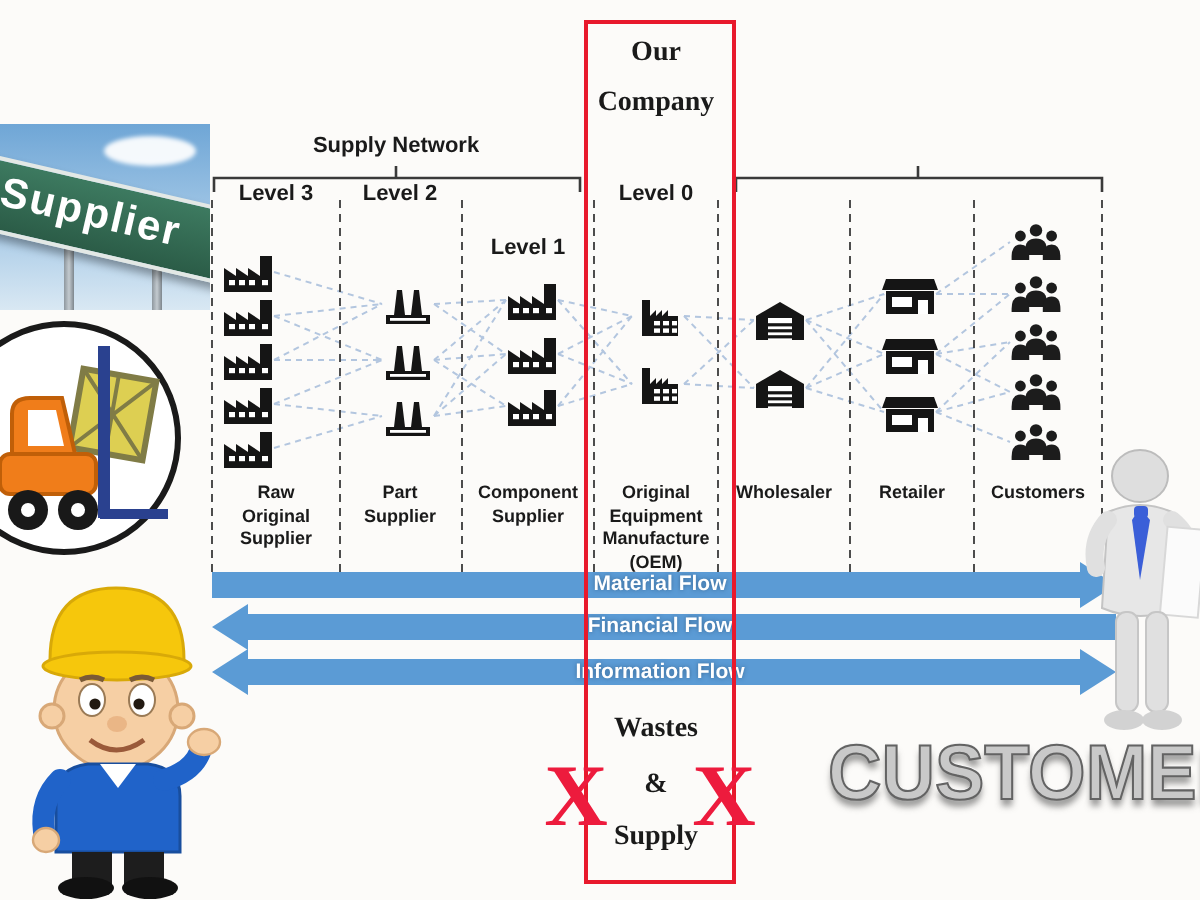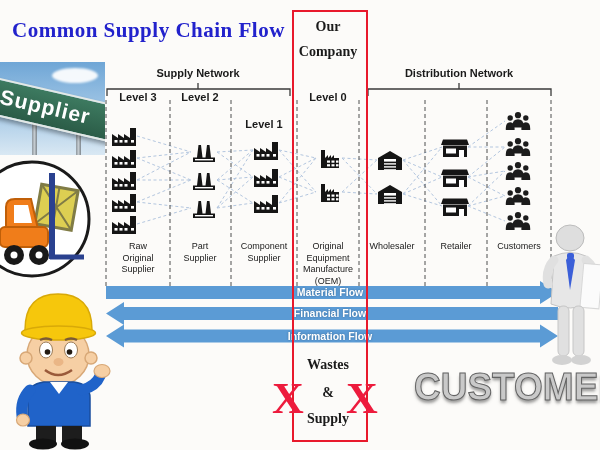--- a/index.html
+++ b/index.html
@@ -16,21 +16,21 @@
   .post{position:absolute;width:5px;background:linear-gradient(90deg,#8e979e,#c3cacf,#7d868d);}
   #sign{position:absolute;left:-16px;top:22px;width:150px;height:34px;
         background:linear-gradient(180deg,#3d7a60 0%,#2b5c47 100%);
         border:2px solid #e3e8e5;border-radius:4px;transform:rotate(13deg);
         transform-origin:40px 17px;box-shadow:2px 3px 4px rgba(0,0,0,.35);
         color:#fff;font-weight:bold;font-size:21px;line-height:32px;padding-left:14px;
         letter-spacing:1px;}
   
   .netlabel{font-weight:bold;font-size:11px;transform:translate(-50%,-50%);white-space:nowrap;z-index:3;}
   .lvl{font-weight:bold;font-size:11px;transform:translate(-50%,-50%);white-space:nowrap;z-index:3;}
-  .collabel{font-weight:normal;font-size:9px;line-height:1.3;text-align:center;width:66px;
+  .collabel{font-weight:bold;font-size:9px;line-height:1.3;text-align:center;width:66px;
             transform:translateX(-50%);z-index:3;}
   .icon{transform:translate(-50%,-50%);z-index:2;line-height:0;}
   
   #redbox{left:292px;top:10px;width:72px;height:428px;border:2px solid #e8192c;z-index:6;}
   .ocline{left:328px;font-family:"Liberation Serif",serif;font-weight:bold;font-size:14px;
           transform:translateX(-50%);z-index:7;white-space:nowrap;}
   .wline{left:328px;font-family:"Liberation Serif",serif;font-weight:bold;font-size:14px;
          transform:translateX(-50%);z-index:7;white-space:nowrap;}
   .bigx{font-family:"Liberation Serif",serif;font-weight:bold;font-size:44px;
         transform:translate(-50%,-50%);z-index:8;}
@@ -43,21 +43,20 @@
             text-shadow:0 -1px 0 #f5f5f5,0 3px 3px rgba(70,70,70,.55);
             transform:scaleY(1.05);white-space:nowrap;z-index:5;}
   svg{display:block;}
   #diagram-svg{position:absolute;left:0;top:0;z-index:1;pointer-events:none;}
 </style>
 </head>
 <body>
 
 <div class="page">
 
-  <div class="abs" id="title" style="color: rgb(34, 34, 204);">Common Supply Chain Flow</div>
 
   <div class="abs" id="photo">
     <div class="cloud" style="left:52px;top:6px;width:46px;height:15px;"></div>
     <div class="cloud" style="left:14px;top:26px;width:34px;height:11px;"></div>
     <div class="cloud" style="left:58px;top:52px;width:52px;height:17px;"></div>
     <div class="post" style="left:32px;top:44px;height:50px;"></div>
     <div class="post" style="left:76px;top:56px;height:40px;"></div>
     <div id="sign">Supplier</div>
   </div>
 
@@ -178,21 +177,20 @@
         <path d="M198,89 L198,83"></path>
         <path d="M368,96 L368,89 L551,89 L551,96"></path>
         <path d="M459,89 L459,83"></path>
       </g>
       <polygon points="106,286 540,286 540,281 558,292.5 540,304 540,299 106,299" fill="#5b9bd5"></polygon>
       <polygon points="558,307 124,307 124,302 106,313.5 124,325 124,320 558,320" fill="#5b9bd5"></polygon>
       <polygon points="124,329.5 540,329.5 540,324.5 558,336 540,347.5 540,342.5 124,342.5 124,347.5 106,336 124,324.5" fill="#5b9bd5"></polygon>
     </svg>
 
   <div class="abs netlabel" style="left:198px;top:73px;">Supply Network</div>
-  <div class="abs netlabel" style="left:459px;top:73px;">Distribution Network</div>
 
   <div id="columns-root">
       <div class="abs lvl" style="left: 138px; top: 97px;">Level 3</div>
       <div class="abs icon" style="left: 124px; top: 136px;">
         <svg width="26" height="22" viewBox="0 0 26 22">
           <path fill="#151515" d="M1,21 V9 L7,13 V9 L13,13 V9 L19,13 V3 H25 V21 Z"></path>
           <rect x="3.5" y="15" width="3" height="2.6" fill="#fff"></rect>
           <rect x="8.5" y="15" width="3" height="2.6" fill="#fff"></rect>
           <rect x="13.5" y="15" width="3" height="2.6" fill="#fff"></rect>
           <rect x="20" y="15" width="3" height="2.6" fill="#fff"></rect>

